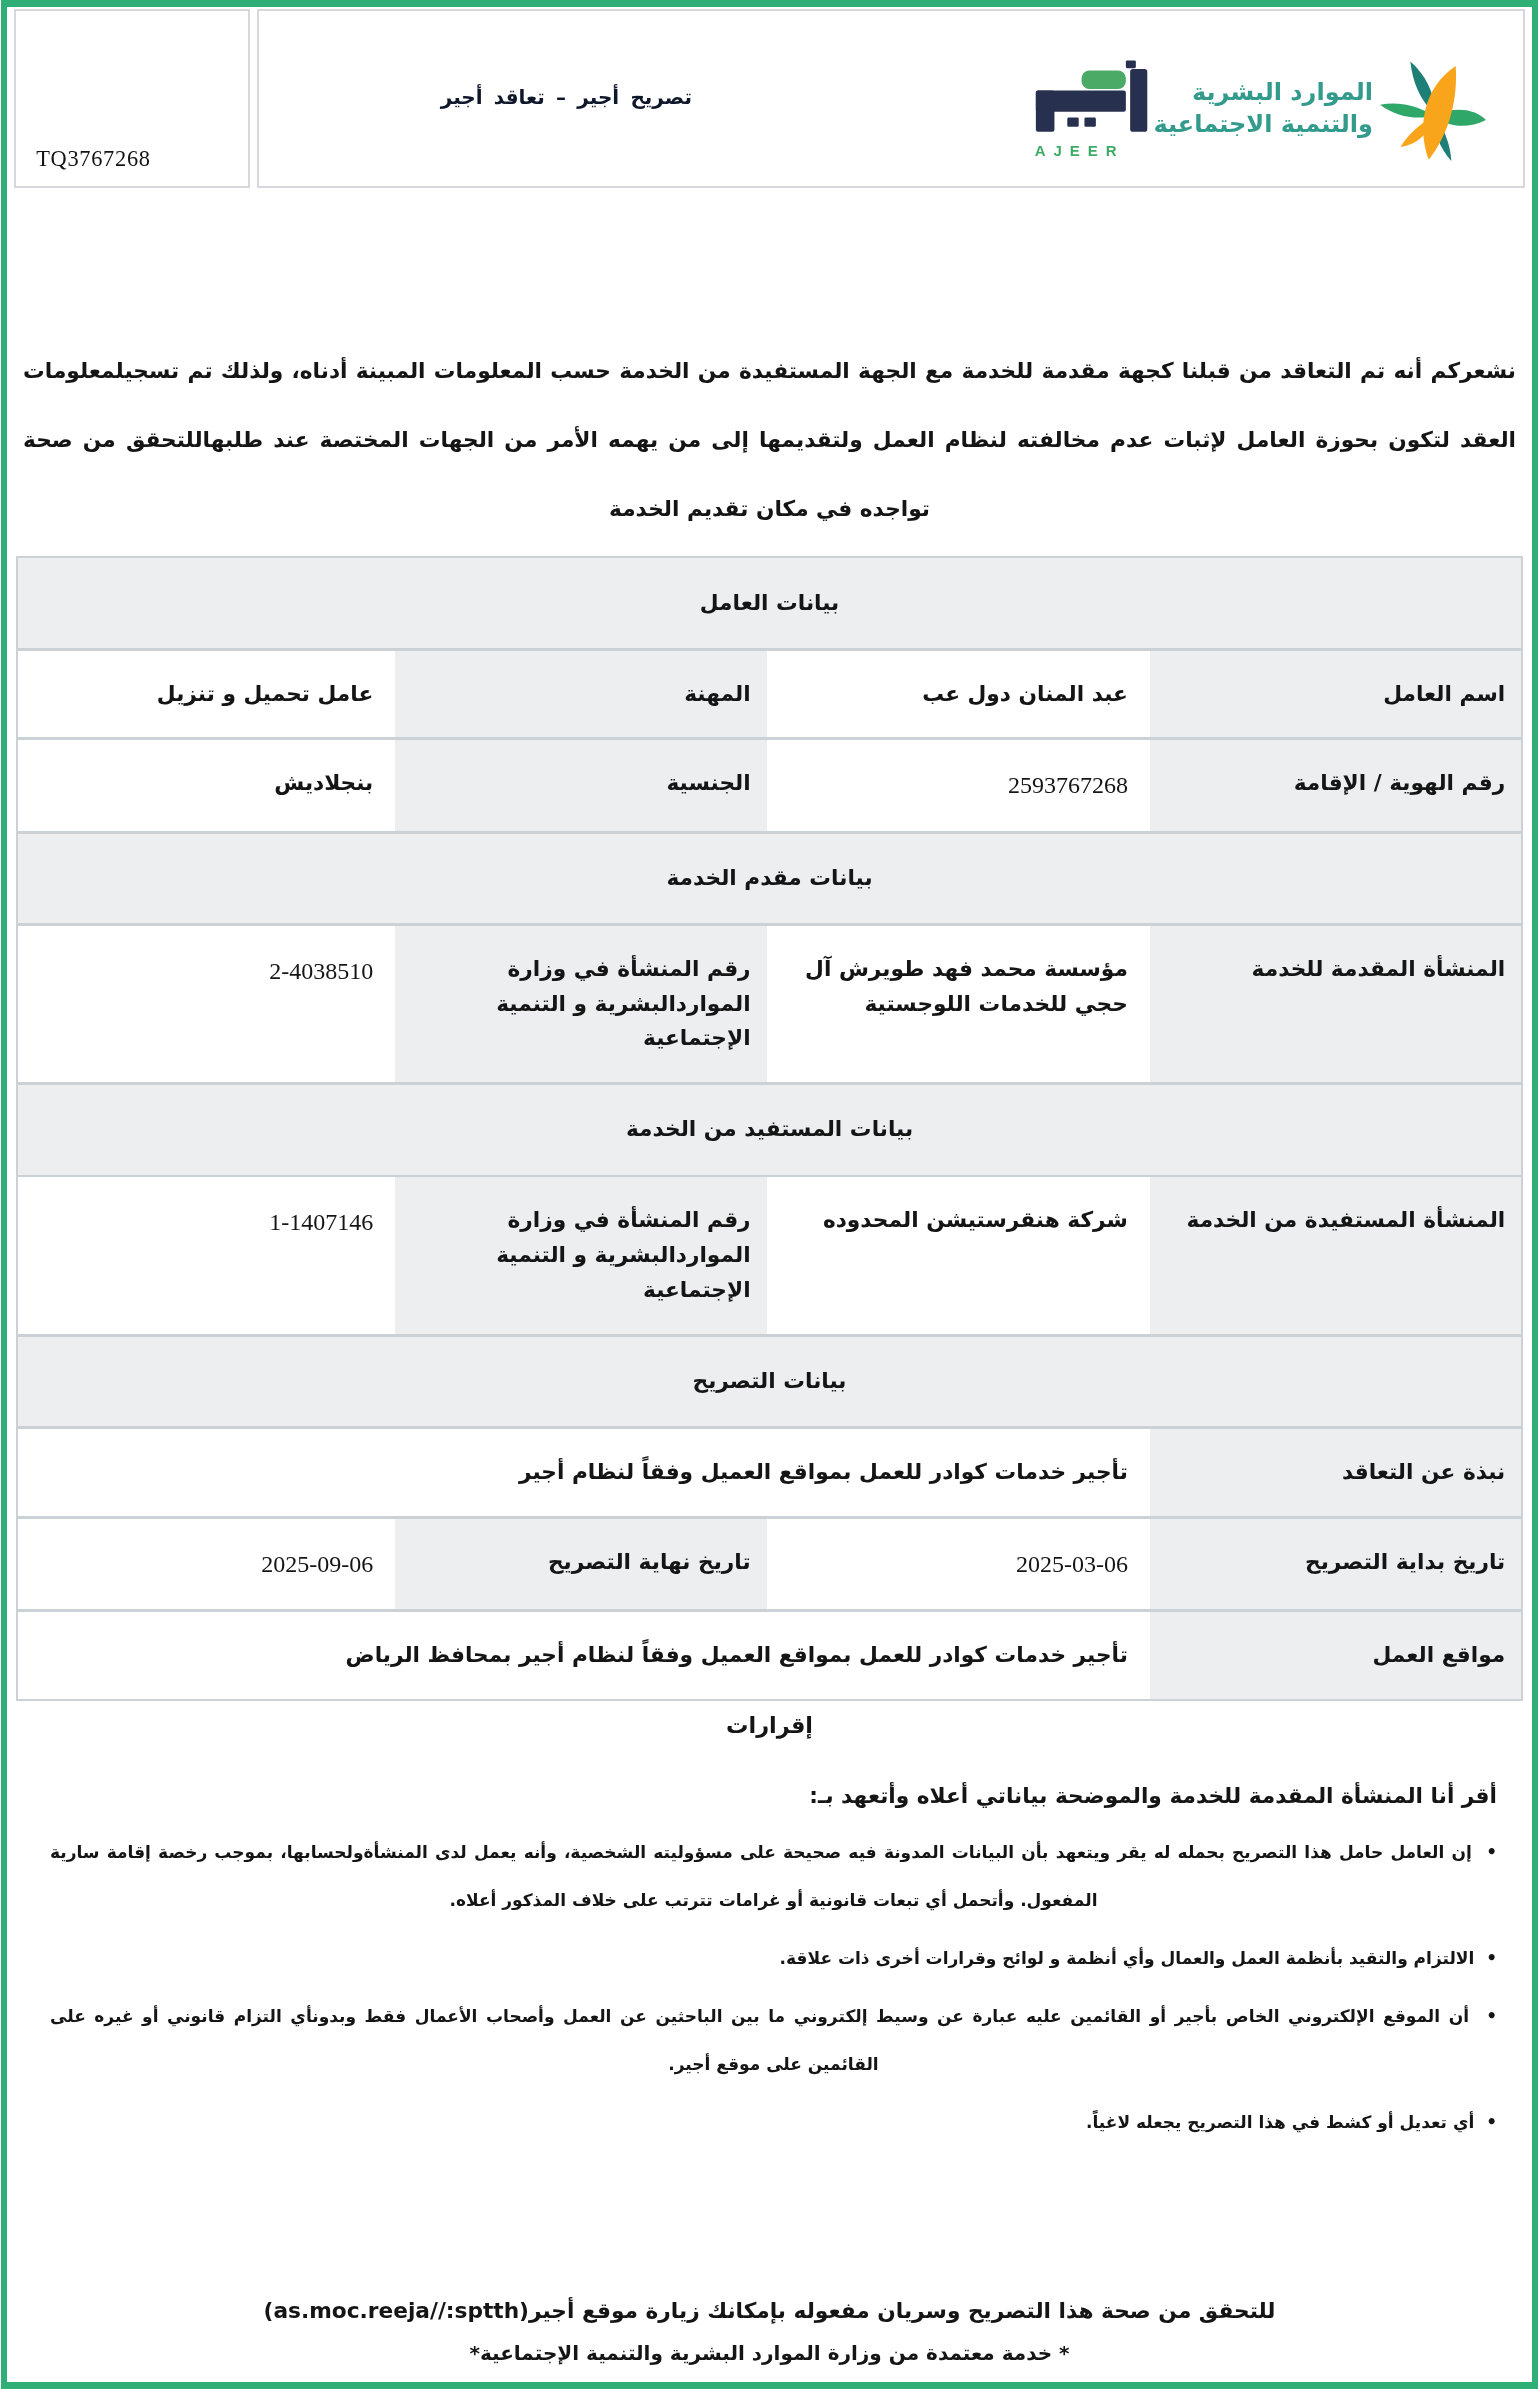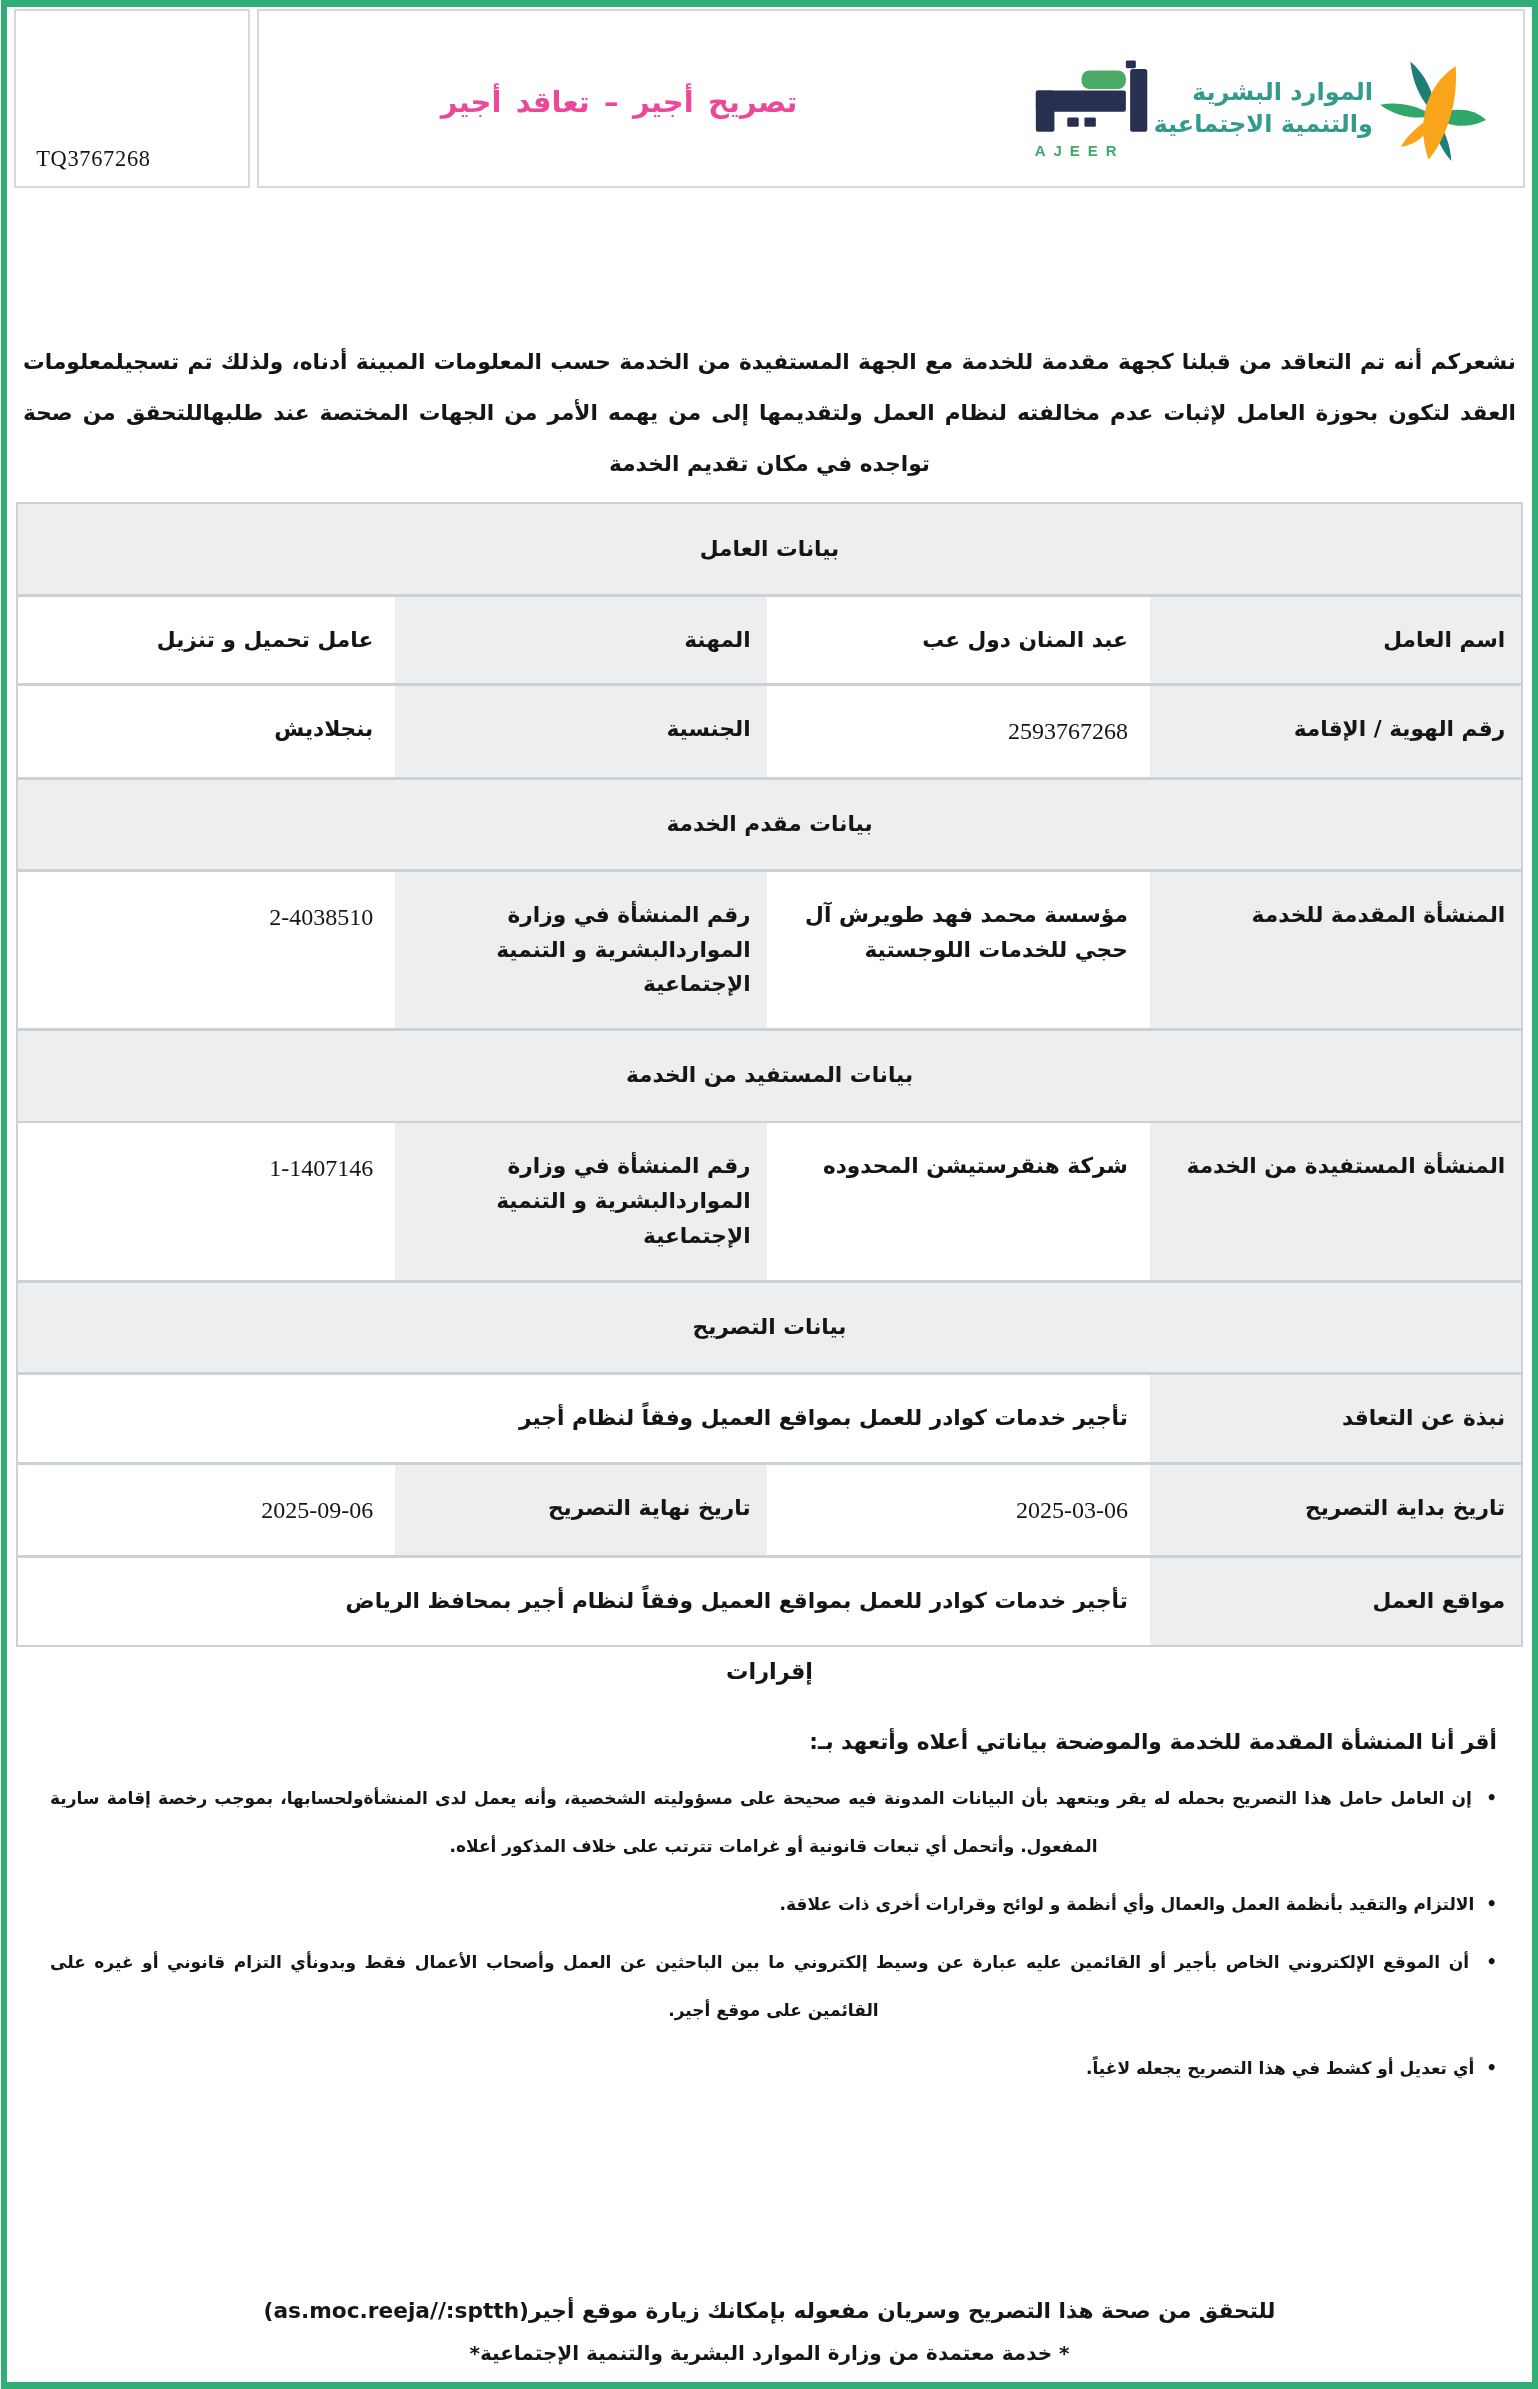--- a/index.html
+++ b/index.html
@@ -20,36 +20,36 @@
   .hbox { border: 2.2px solid #d6d8de; background: #fff; position: relative; }
   .box-tq { width: 236px; }
   .box-main { flex: 1; }
   .tq-number {
     position: absolute; left: 20px; bottom: 14.4px;
     font-family: "Liberation Serif", serif;
     font-size: 22.4px; letter-spacing: 0.7px; color: #141414;
   }
   .doc-title {
     position: absolute; left: 182px; top: 74px;
-    direction: rtl; font-size: 29px; font-weight: bold; color: #ec4899;
+    direction: rtl; font-size: 20px; font-weight: bold; color: #0f172a;
     word-spacing: 4.3px;
   }
 
   
   .ajeer { position: absolute; left: 776px; top: 48px; width: 123px; text-align: left; }
   .ajeer-latin { color: #3dab68; font-weight: bold; font-size: 15px; letter-spacing: 8px; margin-top: 5px; font-family: "Liberation Sans", sans-serif; }
 
   
   .ministry { position: absolute; right: 36px; top: 43px; display: flex; align-items: center; gap: 5.8px; direction: ltr; }
   .ministry-text { text-align: right; color: #339b8c; font-weight: bold; font-size: 24px; line-height: 1.35; direction: rtl; font-family: "DejaVu Sans", sans-serif; }
 
   
   .intro {
     margin: 148px 16px 0 16px;
-    font-size: 21.7px; font-weight: bold; line-height: 51px;
+    font-size: 21.7px; font-weight: bold; line-height: 69px;
     text-align: justify; text-align-last: center;
   }
 
   
   .tbl {
     margin: 13px 9.4px 0 9.4px;
     background: #ccd1d5;
     padding: 2.2px 1.4px;
     display: flex; flex-direction: column; gap: 2.9px;
   }

